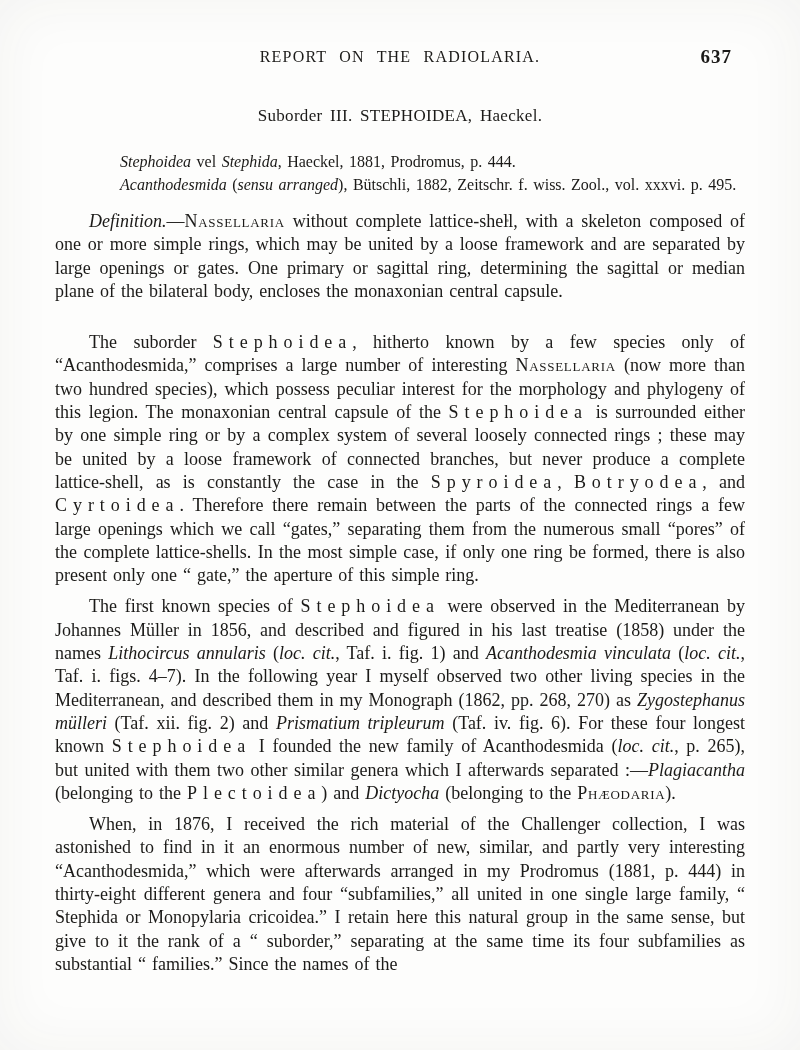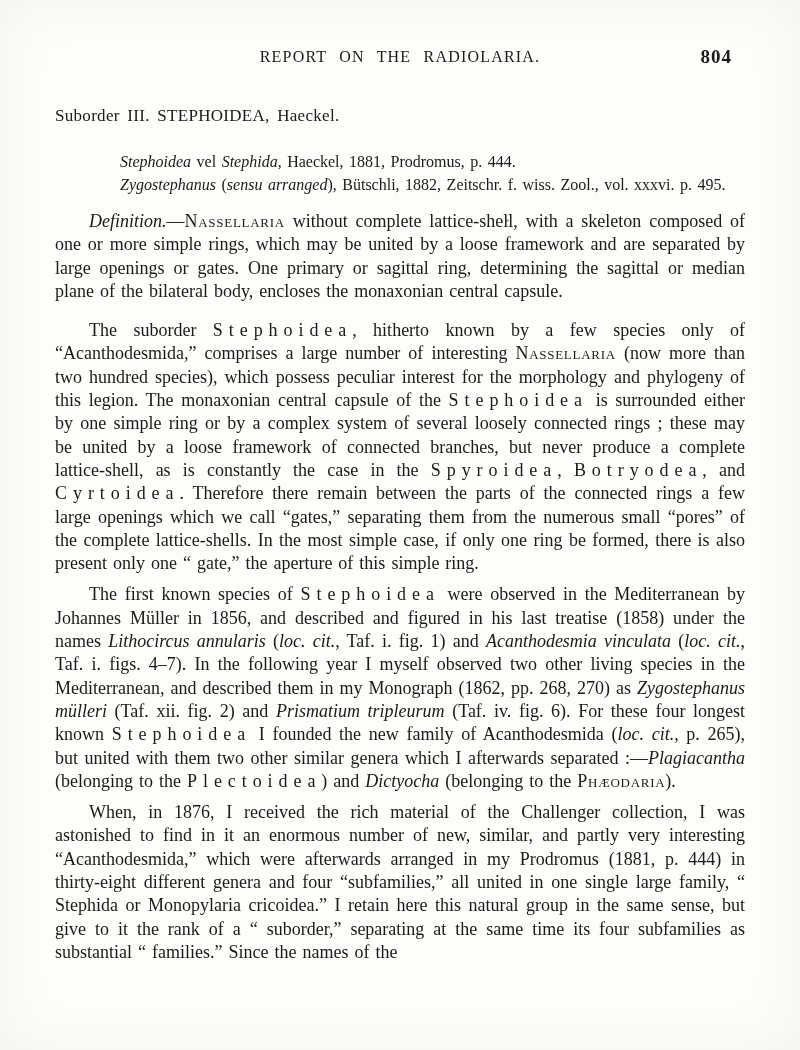--- a/index.html
+++ b/index.html
@@ -39,20 +39,21 @@
   .content {
     position: absolute;
     top: 106px;
     left: 55px;
     width: 690px;
   }
   .section-heading {
     margin: 0 0 24px 0;
     font-size: 17px;
     font-weight: normal;
+    text-align: center;
     word-spacing: 3px;
     letter-spacing: 0.3px;
   }
   .synonymy { margin: 0 0 14px 0; }
   .syn-entry {
     margin: 0;
     padding-left: 108px;
     text-indent: -43px;
     font-size: 16px;
     line-height: 23px;
@@ -60,21 +61,21 @@
     word-spacing: 1.5px;
   }
   .para {
     margin: 0;
     font-size: 18px;
     line-height: 23.3px;
     text-align: justify;
     text-indent: 34px;
     word-spacing: 1.5px;
   }
-  .definition { margin-bottom: 16px; }
+  .definition { margin-bottom: 28px; }
   .para + .para { margin-top: 8px; }
   .s-i  { font-style: italic; }
   .s-sc { font-variant: small-caps; letter-spacing: 0.04em; }
   .s-sp { letter-spacing: 0.33em; }
   .speck {
     position: absolute;
     left: 505px;
     top: 219px;
     width: 4px;
     height: 3px;
@@ -83,32 +84,32 @@
     opacity: 0.75;
   }
 </style>
 </head>
 <body>
 
 <div class="page">
 
   <div class="running-header">
     <span class="header-title">REPORT ON THE RADIOLARIA.</span>
-    <span class="page-number">804</span>
+    <span class="page-number">637</span>
   </div>
 
   <div class="speck"></div>
 
   <div class="content">
 
     <h2 class="section-heading">Suborder III.  STEPHOIDEA, Haeckel.</h2>
 
     <div class="synonymy">
       <p class="syn-entry"><span class="s-i">Stephoidea</span><span> vel </span><span class="s-i">Stephida</span><span>, Haeckel, 1881, Prodromus, p. 444.</span></p>
-      <p class="syn-entry"><span class="s-i">Zygostephanus</span><span> (</span><span class="s-i">sensu arranged</span><span>), Bütschli, 1882, Zeitschr. f. wiss. Zool., vol. xxxvi. p. 495.</span></p>
+      <p class="syn-entry"><span class="s-i">Acanthodesmida</span><span> (</span><span class="s-i">sensu arranged</span><span>), Bütschli, 1882, Zeitschr. f. wiss. Zool., vol. xxxvi. p. 495.</span></p>
     </div>
 
     <p class="para definition"><span class="s-i">Definition.</span><span>—</span><span class="s-sc">Nassellaria</span><span> without complete lattice-shell, with a skeleton composed of one or more simple rings, which may be united by a loose framework and are separated by large openings or gates.  One primary or sagittal ring, determining the sagittal or median plane of the bilateral body, encloses the monaxonian central capsule.</span></p>
 
     <p class="para"><span>The suborder </span><span class="s-sp">Stephoidea</span><span>, hitherto known by a few species only of “Acanthodesmida,” comprises a large number of interesting </span><span class="s-sc">Nassellaria</span><span> (now more than two hundred species), which possess peculiar interest for the morphology and phylogeny of this legion.  The monaxonian central capsule of the </span><span class="s-sp">Stephoidea</span><span> is surrounded either by one simple ring or by a complex system of several loosely connected rings ; these may be united by a loose framework of connected branches, but never produce a complete lattice-shell, as is constantly the case in the </span><span class="s-sp">Spyroidea</span><span>, </span><span class="s-sp">Botryodea</span><span>, and </span><span class="s-sp">Cyrtoidea</span><span>.  Therefore there remain between the parts of the connected rings a few large openings which we call “gates,” separating them from the numerous small “pores” of the complete lattice-shells.  In the most simple case, if only one ring be formed, there is also present only one “ gate,” the aperture of this simple ring.</span></p>
 
     <p class="para"><span>The first known species of </span><span class="s-sp">Stephoidea</span><span> were observed in the Mediterranean by Johannes Müller in 1856, and described and figured in his last treatise (1858) under the names </span><span class="s-i">Lithocircus annularis</span><span> (</span><span class="s-i">loc. cit.</span><span>, Taf. i. fig. 1) and </span><span class="s-i">Acanthodesmia vinculata</span><span> (</span><span class="s-i">loc. cit.</span><span>, Taf. i. figs. 4–7).  In the following year I myself observed two other living species in the Mediterranean, and described them in my Monograph (1862, pp. 268, 270) as </span><span class="s-i">Zygostephanus mülleri</span><span> (Taf. xii. fig. 2) and </span><span class="s-i">Prismatium tripleurum</span><span> (Taf. iv. fig. 6).  For these four longest known </span><span class="s-sp">Stephoidea</span><span> I founded the new family of Acanthodesmida (</span><span class="s-i">loc. cit.</span><span>, p. 265), but united with them two other similar genera which I afterwards separated :—</span><span class="s-i">Plagiacantha</span><span> (belonging to the </span><span class="s-sp">Plectoidea</span><span>) and </span><span class="s-i">Dictyocha</span><span> (belonging to the </span><span class="s-sc">Phæodaria</span><span>).</span></p>
 
     <p class="para"><span>When, in 1876, I received the rich material of the Challenger collection, I was astonished to find in it an enormous number of new, similar, and partly very interesting “Acanthodesmida,” which were afterwards arranged in my Prodromus (1881, p. 444) in thirty-eight different genera and four “subfamilies,” all united in one single large family, “ Stephida or Monopylaria cricoidea.”  I retain here this natural group in the same sense, but give to it the rank of a “ suborder,” separating at the same time its four subfamilies as substantial “ families.”  Since the names of the</span></p>
 

